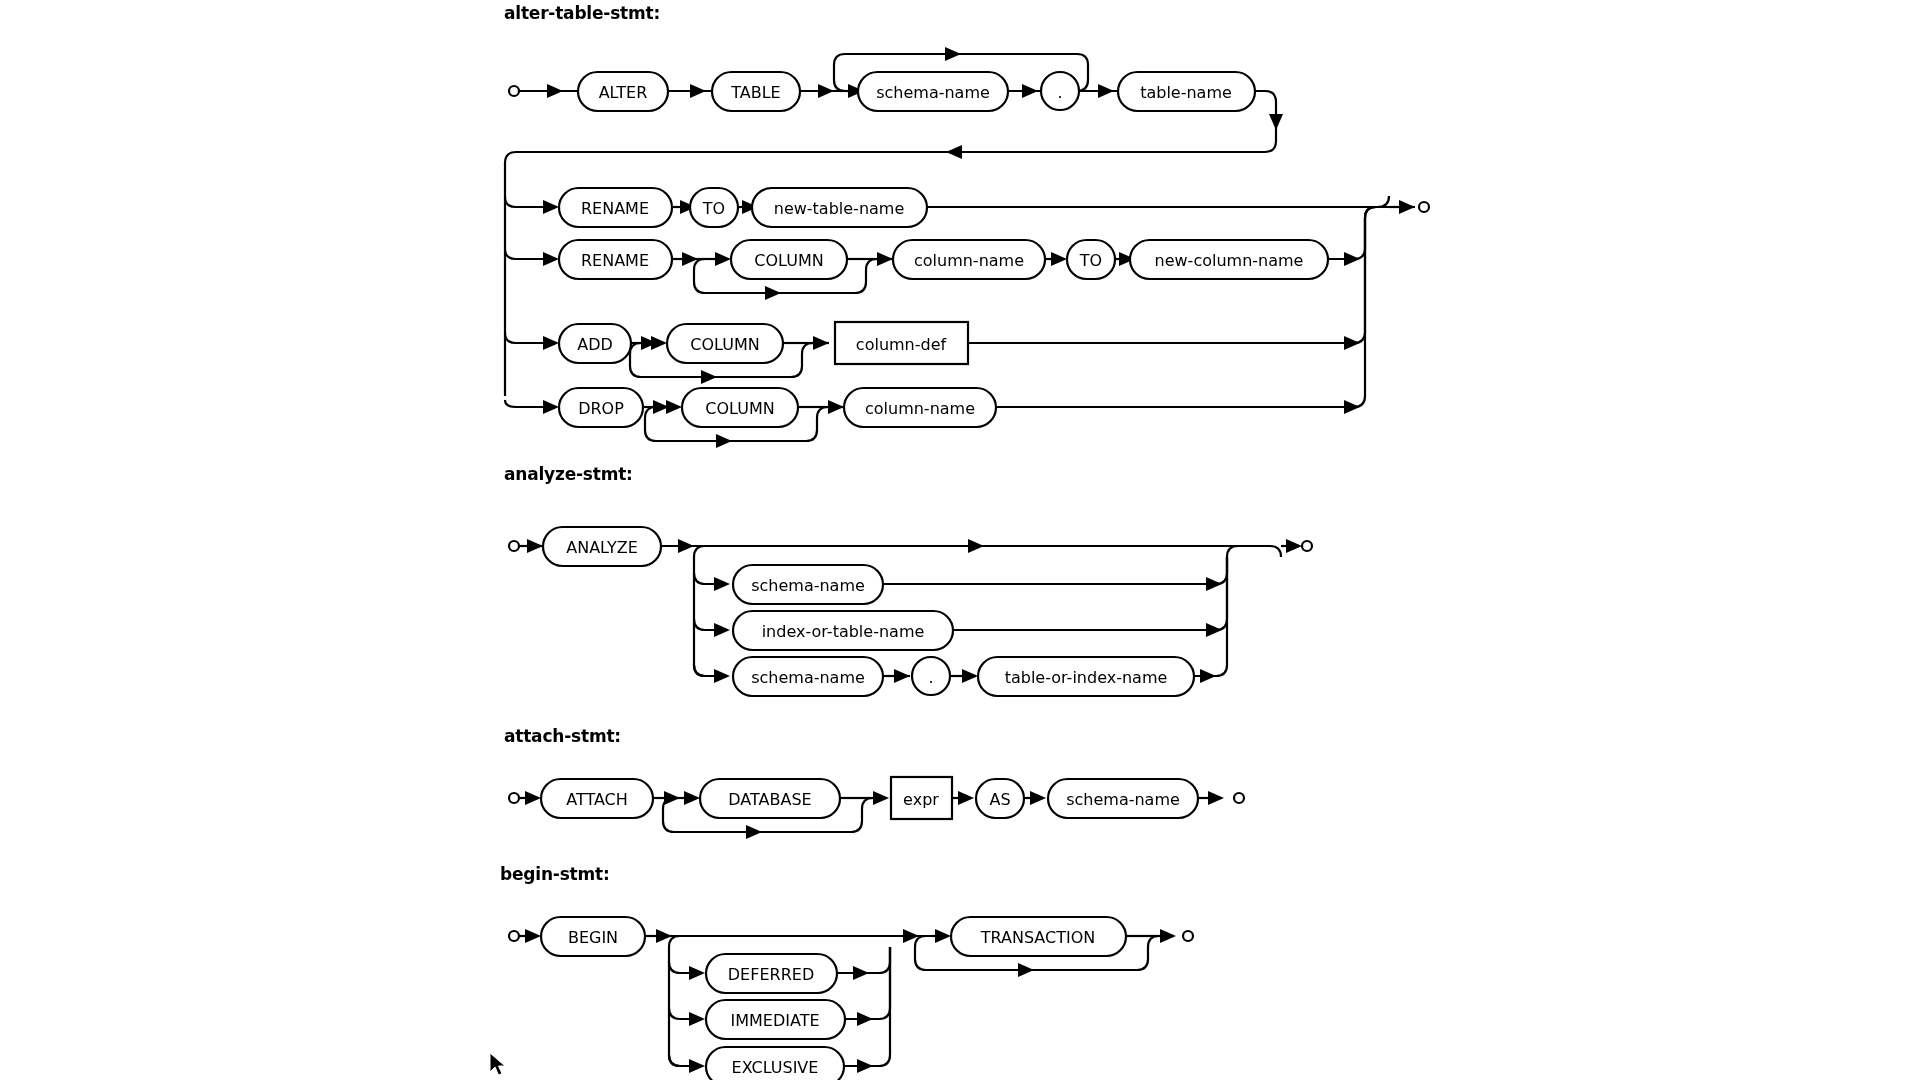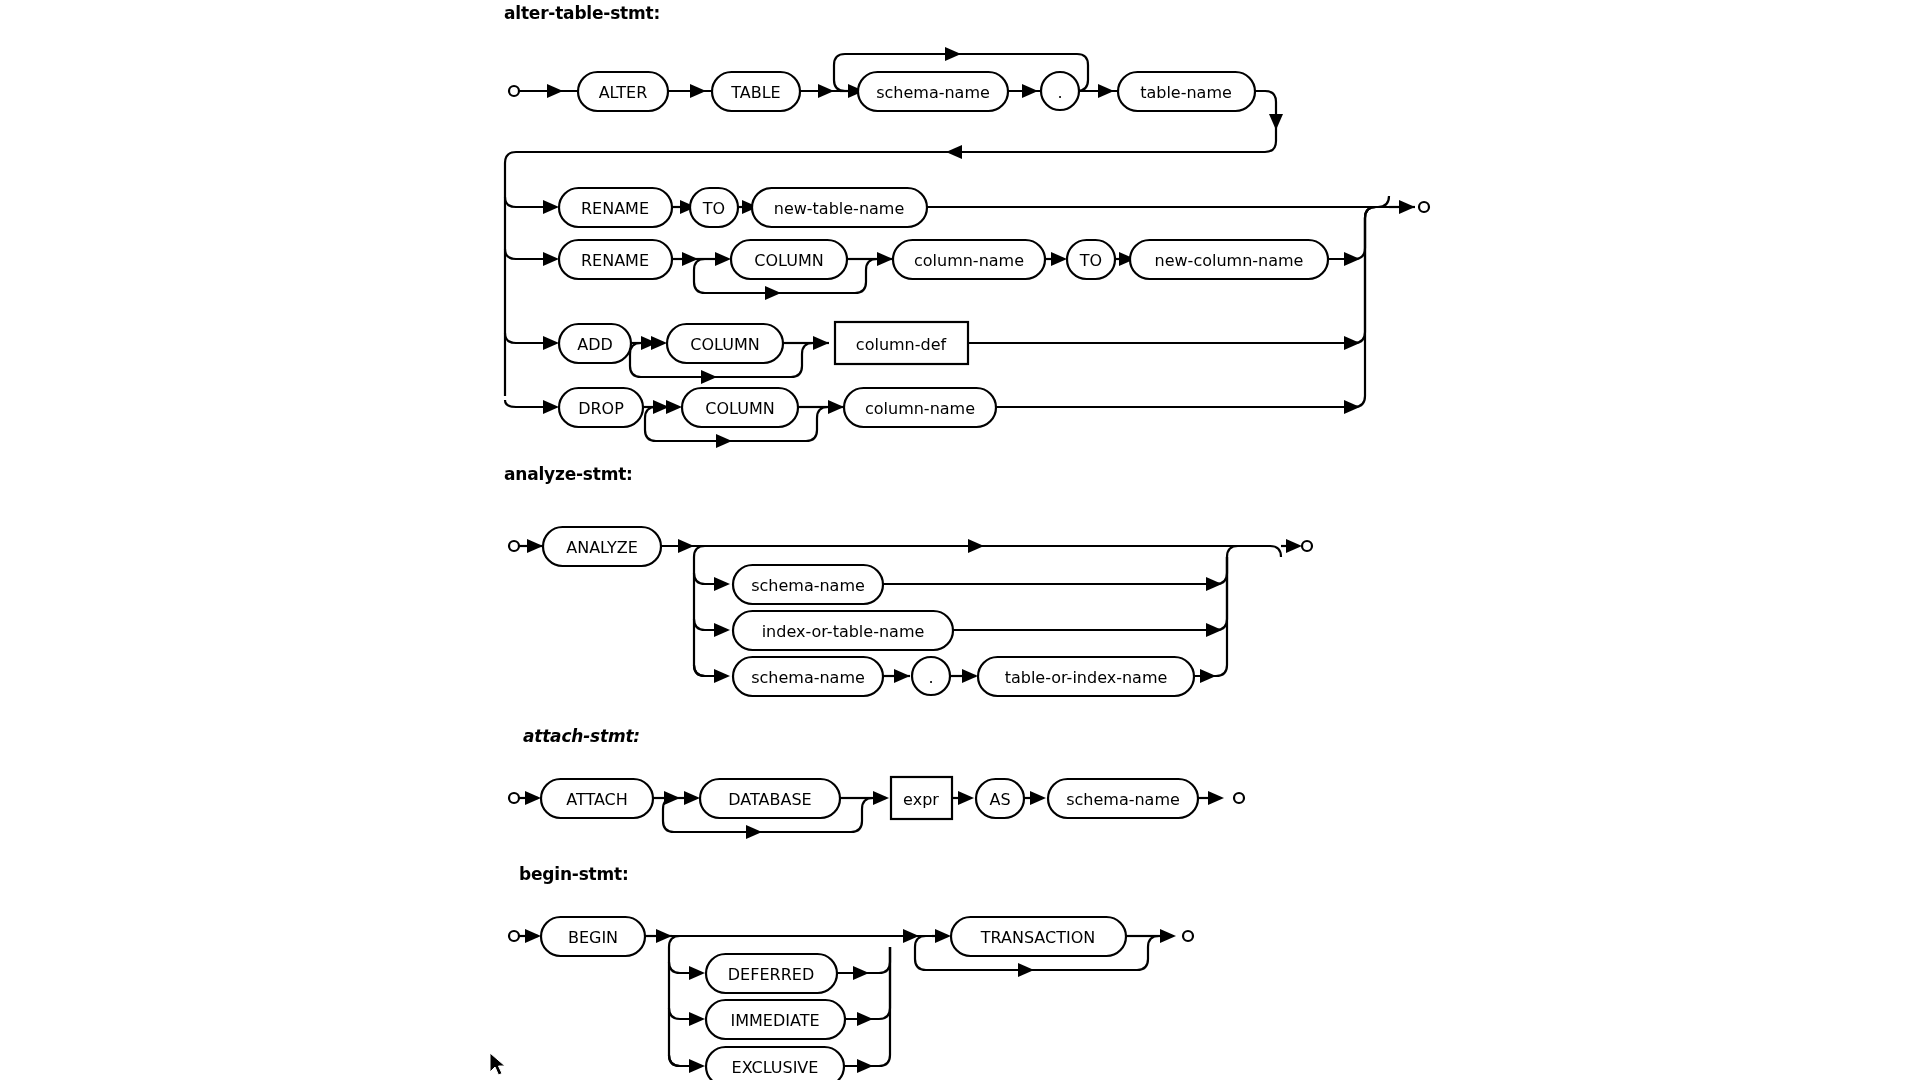--- a/index.html
+++ b/index.html
@@ -36,23 +36,23 @@
 </style>
 </head>
 <body>
 
 <div id="page">
 
   <div class="diagram-title" style="left:504px;top:3px;">alter-table-stmt:</div>
 
   <div class="diagram-title" style="left:504px;top:464px;">analyze-stmt:</div>
 
-  <div class="diagram-title" style="left:523px;top:726px;font-style:italic;">attach-stmt:</div>
-
-  <div class="diagram-title" style="left:519px;top:864px;">begin-stmt:</div>
+  <div class="diagram-title" style="left:504px;top:726px;">attach-stmt:</div>
+
+  <div class="diagram-title" style="left:500px;top:864px;">begin-stmt:</div>
 
   <svg width="1920" height="1080" viewBox="0 0 1920 1080">
     <defs>
       
     </defs>
 
     <circle class="endpt" cx="514" cy="91" r="5"></circle>
     <path class="rail" d="M519 91 H578"></path>
     <polygon class="arrow" points="547,84 563,91 547,98"></polygon>
 

